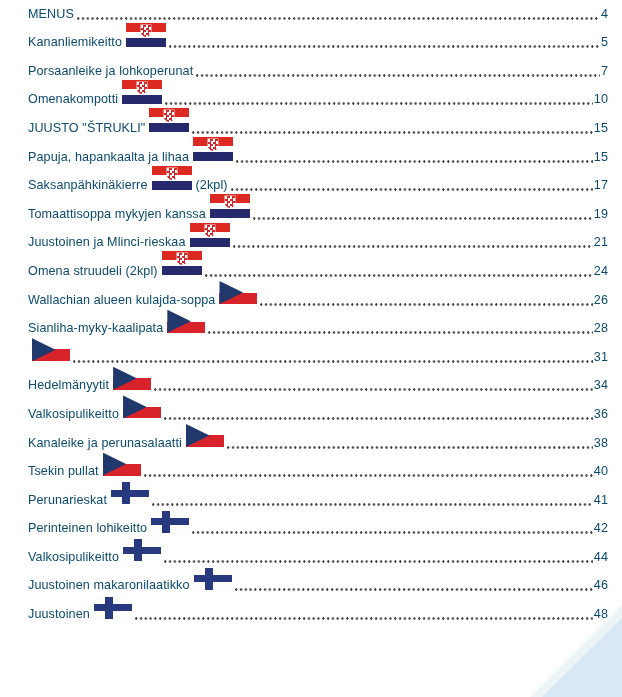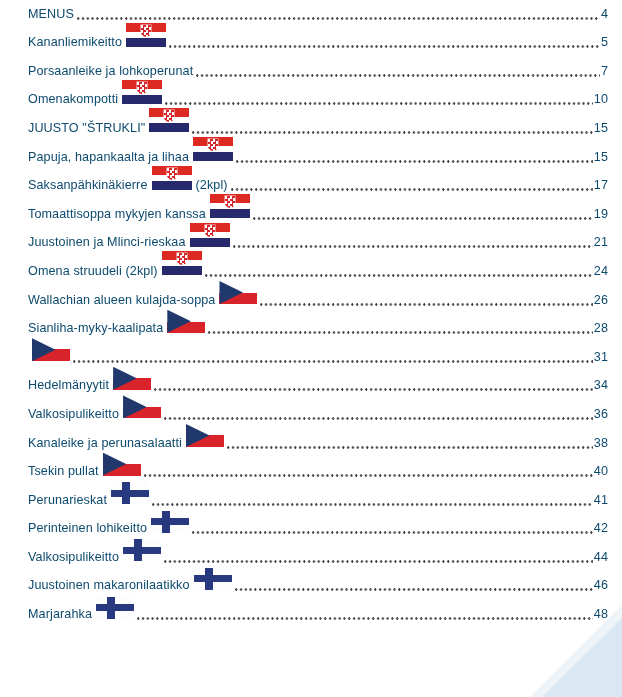--- a/index.html
+++ b/index.html
@@ -269,20 +269,20 @@
 
   <div class="row">
     <span class="label title">Juustoinen makaronilaatikko</span>
     <span class="flag finland"></span>
 
     <div class="leader"></div>
     <span class="label page-num">46</span>
   </div>
 
   <div class="row">
-    <span class="label title">Marjarahka</span>
+    <span class="label title">Juustoinen</span>
     <span class="flag finland"></span>
 
     <div class="leader"></div>
     <span class="label page-num">48</span>
   </div>
 </div>
 </div>
 
 </body></html>

